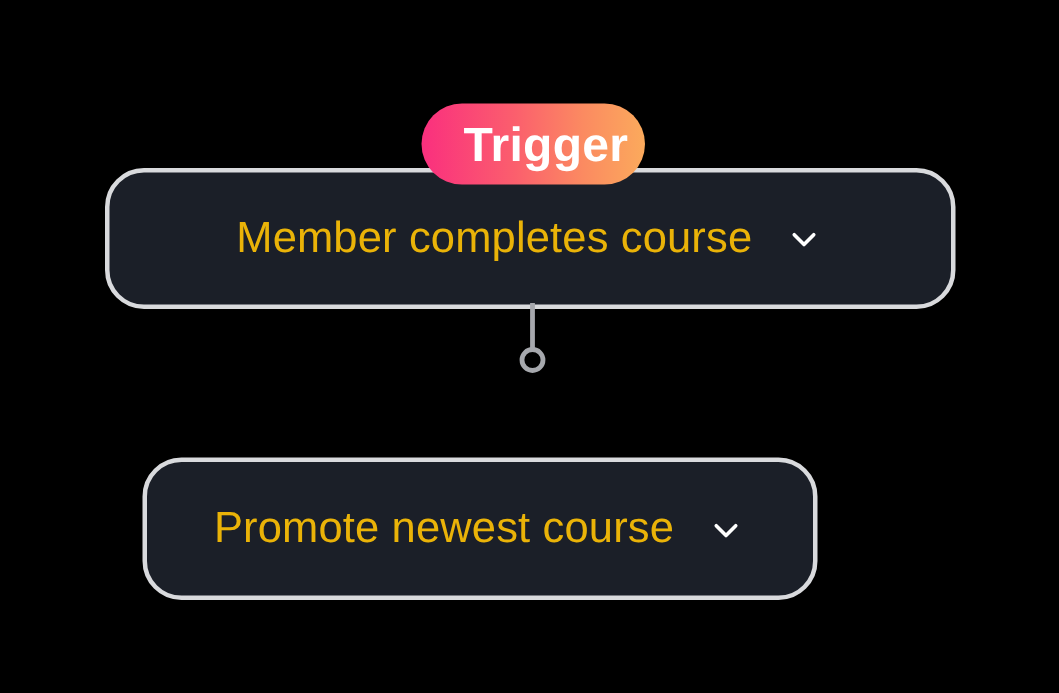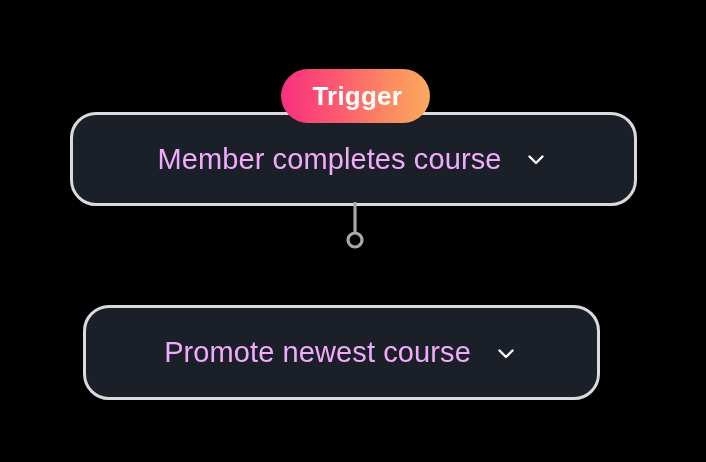--- a/index.html
+++ b/index.html
@@ -37,36 +37,36 @@
   }
 
   #card-trigger {
     left: 70px;
     top: 112px;
     width: 567px;
     height: 94px;
   }
 
   #card-action {
-    left: 83px;
+    left: 95px;
     top: 305px;
-    width: 517px;
+    width: 450px;
     height: 95px;
   }
 
   .card-inner {
     display: flex;
     align-items: center;
     justify-content: center;
     gap: 22px;
     padding: 0 10px;
   }
 
   .card-label {
-    color: #f0abfc;
+    color: #eab308;
     font-size: 29px;
     font-weight: 400;
     letter-spacing: 0.1px;
     white-space: nowrap;
     line-height: 1;
   }
 
   .chevron-icon {
     display: inline-flex;
     align-items: center;
@@ -80,24 +80,24 @@
   }
 
   
   .flow-badge {
     position: absolute;
     box-sizing: border-box;
     height: 54px;
     border-radius: 27px;
     display: flex;
     align-items: center;
-    justify-content: flex-end;
+    justify-content: flex-start;
     padding: 0 28px;
     color: #ffffff;
-    font-size: 26px;
+    font-size: 32px;
     font-weight: 700;
     letter-spacing: 0.2px;
     line-height: 1;
     white-space: nowrap;
     background: linear-gradient(to right, #fa2f7e 0%, #fb5f6d 42%, #fb8a61 72%, #fbaa5c 100%);
     z-index: 3;
   }
 
   #badge-trigger {
     left: 281px;

